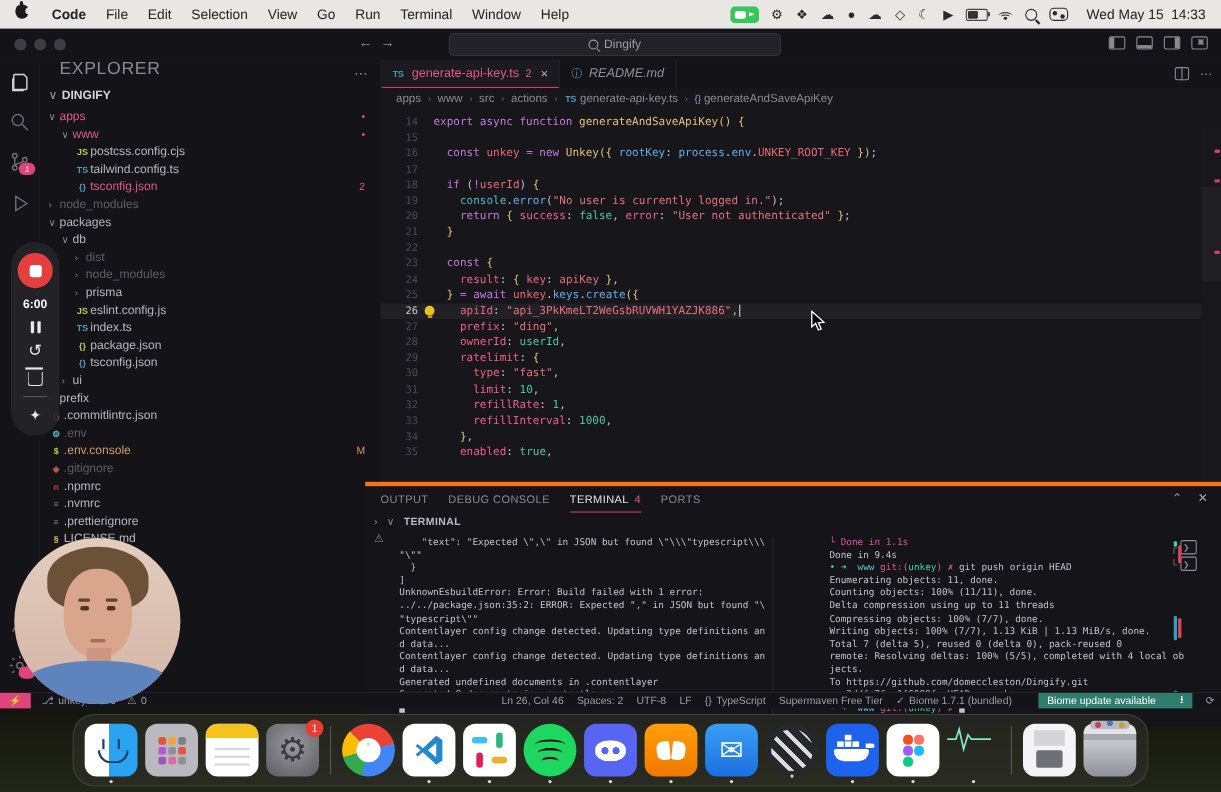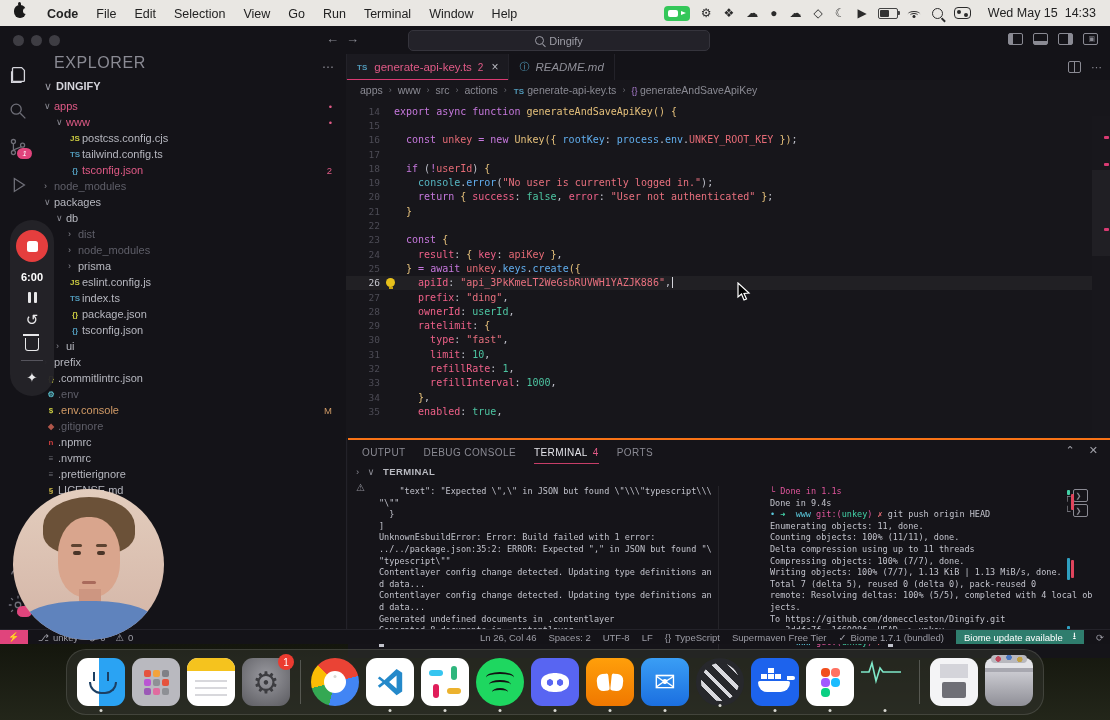--- a/index.html
+++ b/index.html
@@ -96,21 +96,21 @@
   .bulb{position:absolute;left:40px;width:9px;height:9px;background:#e8c11c;border-radius:50%;}
   .bulb::after{content:"";position:absolute;left:2.5px;bottom:-2px;width:4px;height:2px;background:#caa30f;}
   .tk-k{color:#c678dd;} .tk-f{color:#e5c07b;} .tk-y{color:#e5c07b;} .tk-s{color:#e8707e;}
   .tk-p{color:#ee6088;} .tk-n{color:#4dc5a2;} .tk-b{color:#61aeee;} .tk-c{color:#56b6c2;}
   .tk-r{color:#e46a75;} .tk-d{color:#bfc0ca;}
   .caret{display:inline-block;width:1px;height:11px;background:#d5d5dc;margin-left:1px;vertical-align:middle;}
   .minimap{position:absolute;top:36px;right:0;width:18px;bottom:0;background:#18171c;}
   .mm-slider{position:absolute;top:54px;right:0;width:18px;height:86px;background:rgba(255,255,255,0.035);}
   .ov-mark{position:absolute;right:1px;width:5px;height:3px;background:#d93a72;border-radius:1px;}
   
-  .panel{position:absolute;top:412px;left:348px;right:0;height:218px;background:#151419;border-top:2px solid #f97316;}
+  .panel{position:absolute;top:412px;left:332px;right:0;height:218px;background:#151419;border-top:4px solid #f97316;}
   .ptabs{position:absolute;top:0;left:14px;height:24px;display:flex;gap:18px;align-items:center;font-size:10px;letter-spacing:.4px;color:#8a8a93;}
   .ptab{position:relative;display:flex;gap:5px;align-items:center;height:100%;}
   .ptab.active{color:#e4e4ea;}
   .ptab.active::after{content:"";position:absolute;left:0;right:0;bottom:0;height:1.5px;background:#c73e68;}
   .ptab .pbadge{color:#e05a86;}
   .pctrl{position:absolute;top:4px;right:12px;display:flex;gap:14px;color:#a0a0a8;font-size:11px;}
   .psec{position:absolute;top:26px;left:8px;display:flex;gap:8px;align-items:center;color:#b9bac1;font-size:9.5px;font-weight:bold;letter-spacing:.4px;}
   .psec .chev{color:#8a8a93;font-weight:normal;}
   .pwarn{position:absolute;top:42px;left:8px;color:#8a8a93;font-size:10px;}
   .term{position:absolute;top:46px;font-family:"DejaVu Sans Mono",monospace;font-size:8.5px;line-height:11.6px;color:#c2c3cc;white-space:pre;}
@@ -123,21 +123,21 @@
   .tl-row{display:flex;align-items:center;gap:3px;height:15px;}
   .tl-box{width:12px;height:11px;border:1px solid #8a8a93;border-radius:2px;font-size:7px;display:flex;align-items:center;padding-left:1px;color:#8a8a93;}
   .scrollmark{position:absolute;width:3px;border-radius:1px;}
   
   .statusbar{position:absolute;left:0;right:0;bottom:0;height:14px;background:#141318;border-top:1px solid #232229;
              display:flex;align-items:center;justify-content:space-between;font-size:9.5px;color:#9d9da6;z-index:6;}
   .st-left{display:flex;align-items:center;gap:10px;height:100%;}
   .st-remote{width:28px;height:100%;background:#e0447c;color:#fff;display:flex;align-items:center;justify-content:center;font-size:9px;}
   .st-right{display:flex;align-items:center;gap:12px;height:100%;padding-right:6px;}
   .st-item{display:flex;align-items:center;gap:4px;white-space:nowrap;}
-  .st-biome{background:#2f7d6d;color:#fff;height:100%;display:flex;align-items:center;padding:0 8px;gap:10px;}
+  .st-biome{background:#2f7d6d;color:#fff;height:100%;display:flex;align-items:center;padding:0 8px;gap:22px;margin-left:12px;}
   
   .desktop-strip{position:absolute;left:0;right:0;top:644px;height:76px;background:linear-gradient(180deg,#14160d,#23261a);}
   .dock{position:absolute;left:50%;transform:translateX(-50%);bottom:5px;height:64px;background:rgba(46,48,42,0.6);
         border:1px solid rgba(255,255,255,0.12);border-radius:20px;display:flex;align-items:center;gap:7px;padding:0 10px;z-index:50;}
   .dock-item{width:48px;height:48px;border-radius:11px;position:relative;flex:none;}
   .dock-item.running::after{content:"";position:absolute;left:50%;bottom:-6px;width:3px;height:3px;border-radius:50%;background:#d8d8d2;transform:translateX(-50%);}
   .dock-sep{width:1px;height:44px;background:rgba(255,255,255,0.22);margin:0 3px;flex:none;}
   .dock-badge{position:absolute;top:-4px;right:-4px;min-width:16px;height:16px;background:#ec3b30;border-radius:8px;color:#fff;
               font-size:10px;display:flex;align-items:center;justify-content:center;z-index:2;}
   .dk-finder{background:linear-gradient(90deg,#fff 0 46%,#2aa3f3 46%);}

